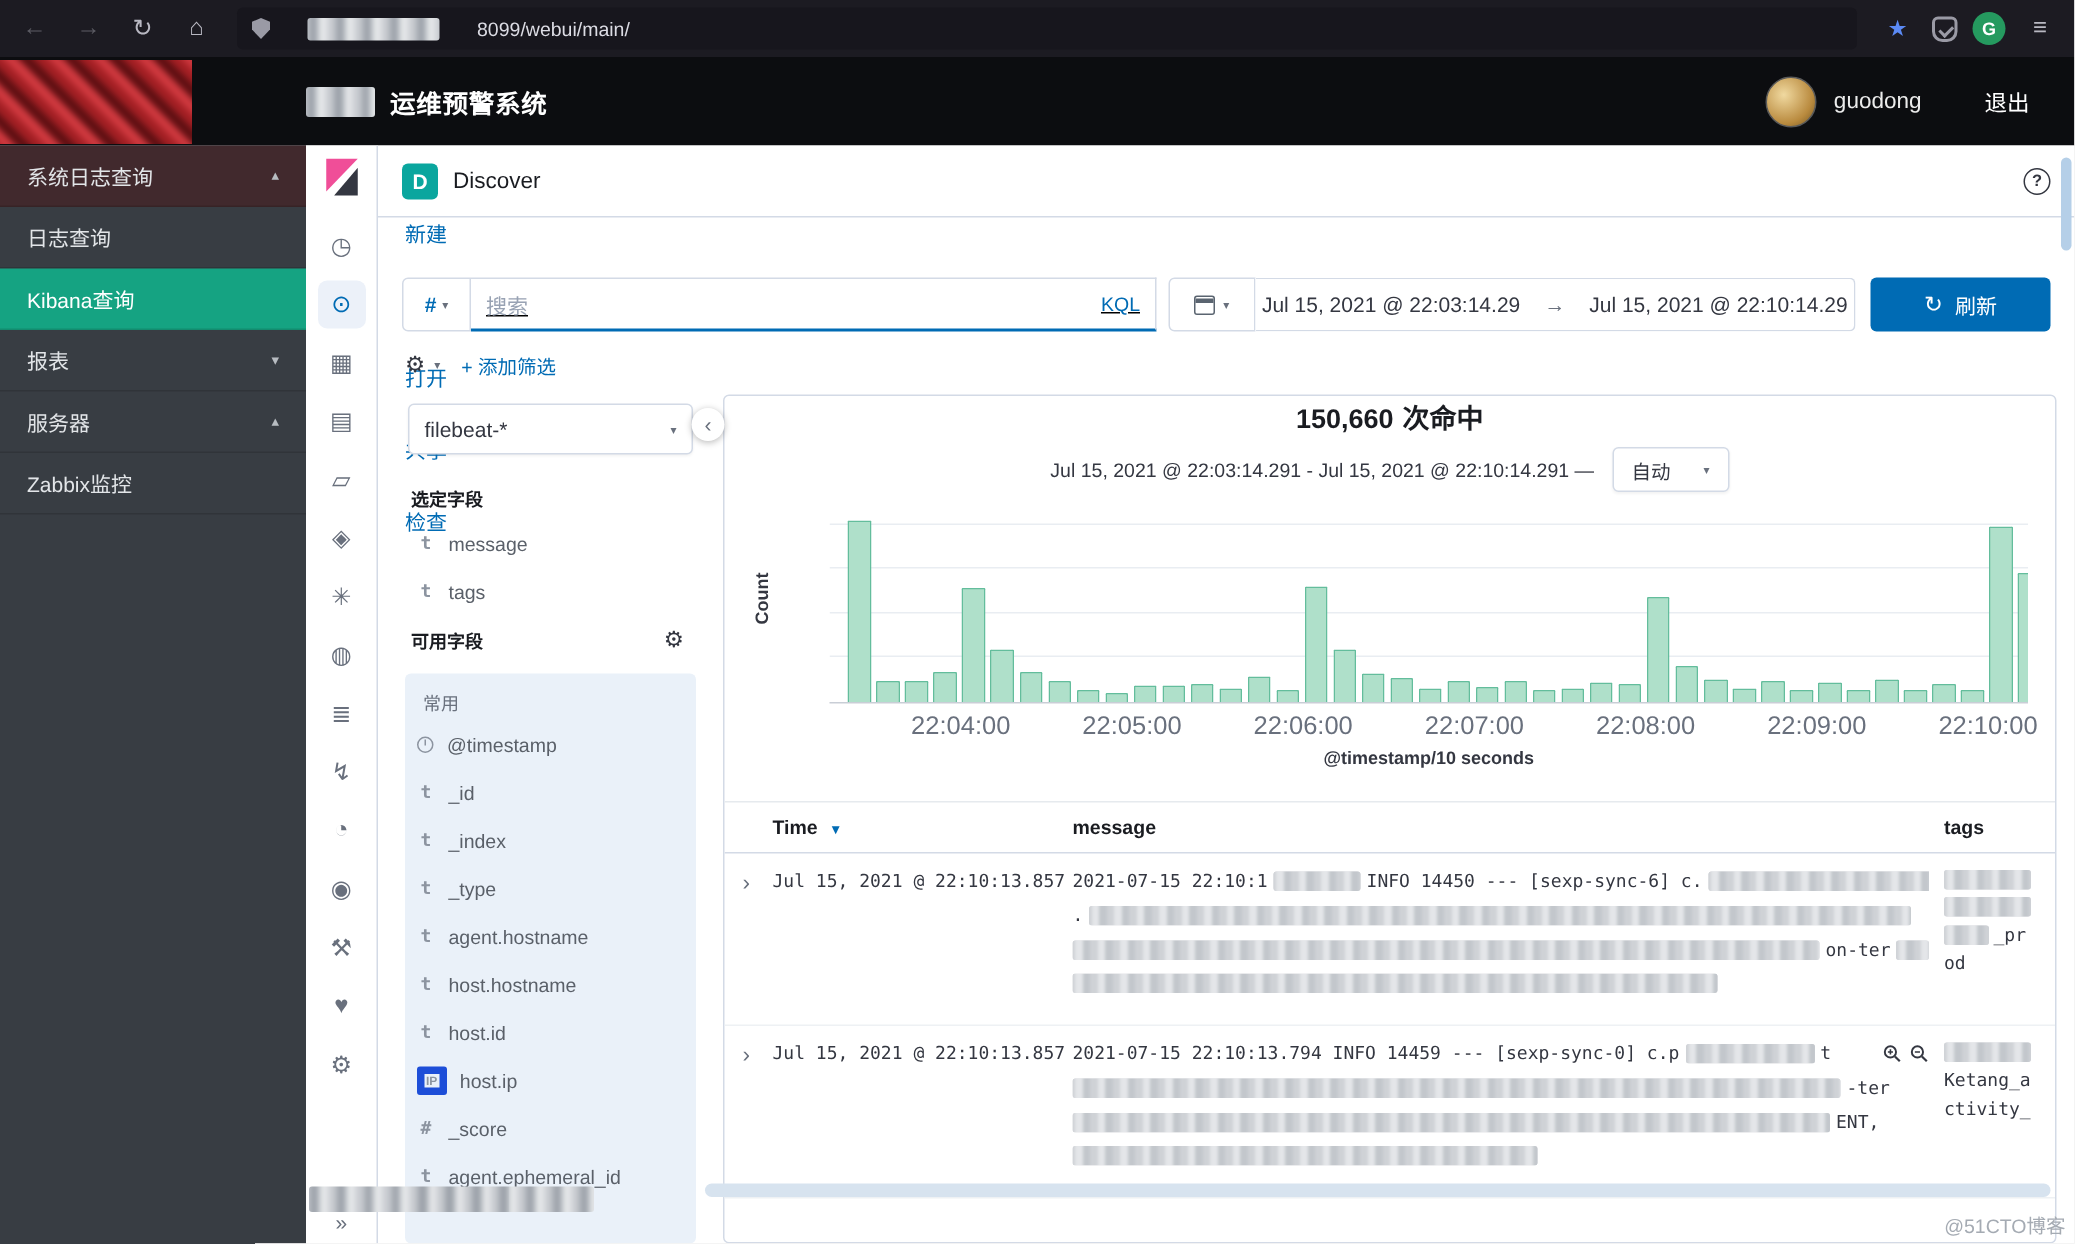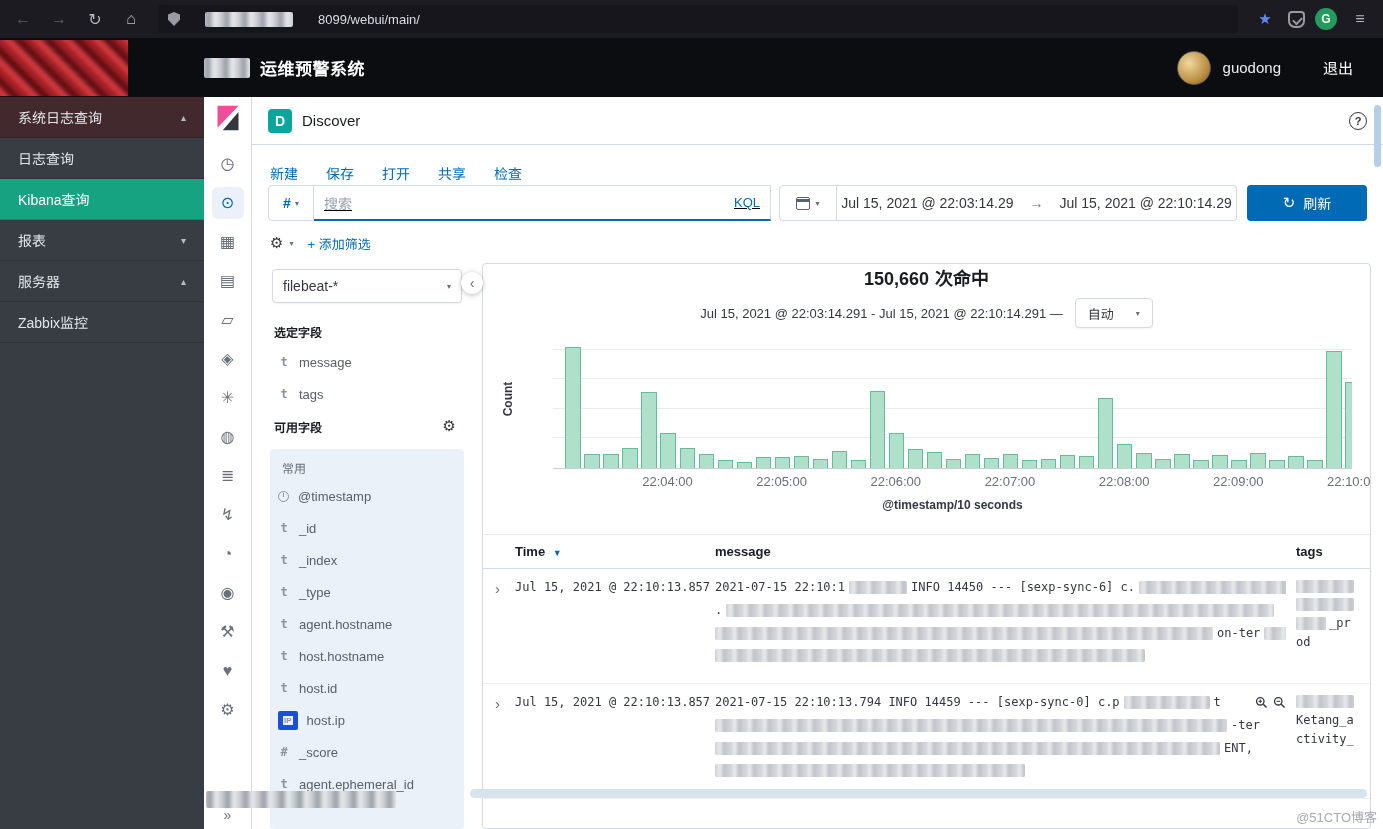--- a/index.html
+++ b/index.html
@@ -68,21 +68,21 @@
 
   .kb-main { position:absolute; left:48px; right:0; top:0; bottom:0; }
   .kb-breadcrumb-bar { height:48px; border-bottom:1px solid #d3dae6; display:flex; align-items:center;
     padding:0 16px; gap:10px; }
   .kb-badge { width:24px; height:24px; border-radius:4px; background:#0aa69e; color:#fff; font-weight:bold;
     font-size:14px; display:flex; align-items:center; justify-content:center; }
   .kb-breadcrumb { font-size:15px; color:#1a1c21; }
   .kb-help { margin-left:auto; width:18px; height:18px; border:1.5px solid #343741; border-radius:50%;
     display:flex; align-items:center; justify-content:center; font-size:11px; font-weight:bold; color:#343741; cursor:pointer; }
 
-  .kb-menu { height:38px; display:flex; align-items:flex-end; gap:28px; padding:0 18px; }
+  .kb-menu { height:38px; display:flex; align-items:flex-start; gap:28px; padding:0 18px;flex-direction:column; }
   .kb-menu-link { color:#006BB4; font-size:14px; cursor:pointer; text-decoration:none; }
 
   .kb-querybar { display:flex; align-items:stretch; height:44px; padding:2px 16px 6px; }
   .chev { font-size:8px; color:#69707d; }
   .q-filter { width:46px; border:1px solid #d3dae6; border-radius:4px 0 0 4px; background:#fff;
     display:flex; align-items:center; justify-content:center; gap:4px; cursor:pointer; }
   .q-hash { color:#006BB4; font-weight:600; font-size:14px; }
   .q-input { flex:1; border:1px solid #d3dae6; border-left:none; border-bottom:2px solid #006BB4;
     background:#fff; display:flex; align-items:center; padding:0 10px; cursor:text;text-decoration:underline; }
   .q-placeholder { color:#98a2b3; font-size:14px; flex:1; }
@@ -137,21 +137,21 @@
     display:inline-flex; align-items:center; gap:22px; font-size:13px; box-shadow:0 1px 2px rgba(0,0,0,.05); cursor:pointer; }
 
   .chart { position:relative; margin:16px 18px 0 70px; height:178px; }
   .plot { position:relative; height:125px; border-bottom:1px solid #c9ced6; overflow:hidden; }
   .gridline { position:absolute; left:0; right:0; height:1px; background:#e9edf2; }
   .bar { position:absolute; bottom:0; background:#afe0ca; border:1px solid #63bd9c; border-bottom:none;
     border-radius:1px 1px 0 0; cursor:pointer; }
   .ylab { position:absolute; left:-62px; top:48px; transform:rotate(-90deg); font-size:12px; color:#343741;
     font-weight:600; }
   .xticks { position:relative; height:16px; margin-top:5px; }
-  .xtick { position:absolute; top:0; transform:translateX(-50%); font-size:13px; color:#69707d; white-space:nowrap;margin-left:27px; }
+  .xtick { position:absolute; top:0; transform:translateX(-50%); font-size:17px; color:#69707d; white-space:nowrap; }
   .xlab { text-align:center; font-size:12px; color:#343741; font-weight:600; margin-top:8px; }
 
   
   .dtable { margin-top:12px; border-top:1px solid #e6eaee; }
   .thead { display:flex; align-items:center; height:34px; border-bottom:1px solid #d3dae6; font-size:13px;
     color:#1a1c21; font-weight:600; }
   .c-exp { width:32px; padding-left:12px; flex:none; }
   .c-time { width:200px; flex:none; }
   .c-msg { flex:1; padding-right:10px; position:relative; min-width:0; }
   .c-tags { width:74px; flex:none; padding-right:6px; }

